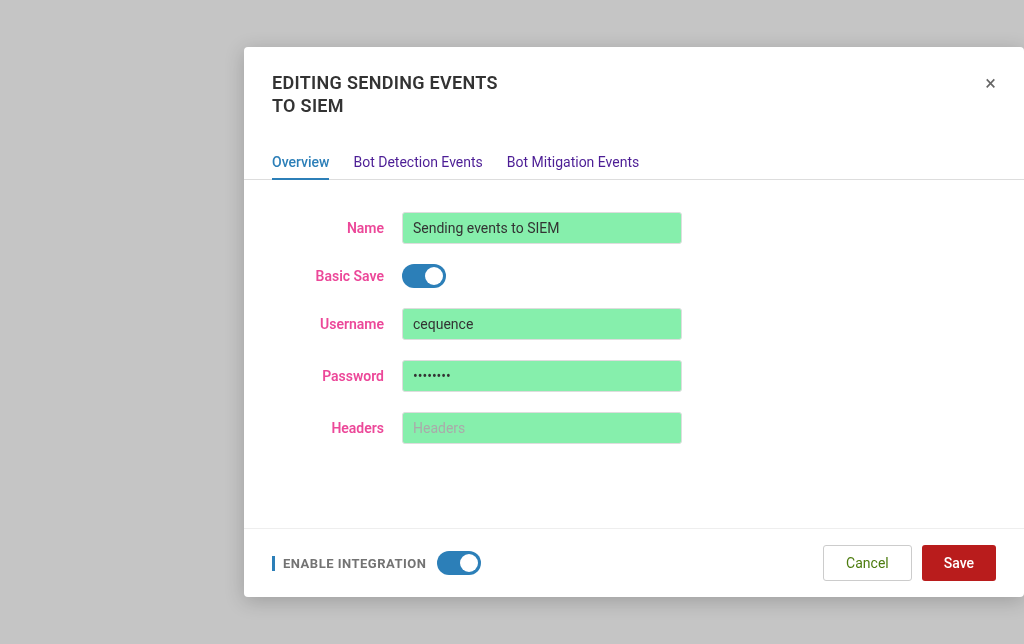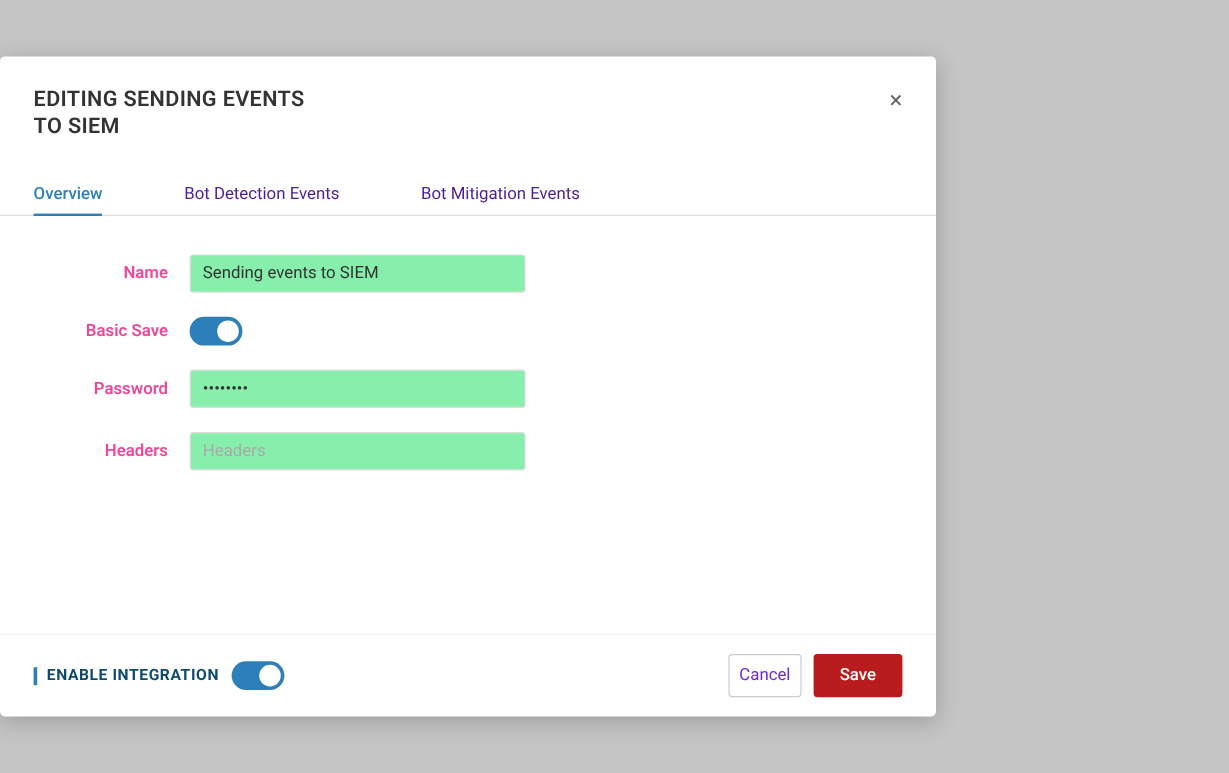--- a/index.html
+++ b/index.html
@@ -18,21 +18,21 @@
       width: 1024px;
       height: 644px;
       overflow: hidden;
     }
 
     .modal-overlay {
       width: 1024px;
       height: 644px;
       display: flex;
       align-items: center;
-      justify-content: flex-start;
+      justify-content: flex-end;
       background: rgba(0,0,0,0.15);
     }
 
     .modal {
       background: #fff;
       border-radius: 4px;
       width: 780px;
       min-height: 550px;
       box-shadow: 0 4px 20px rgba(0,0,0,0.2);
       display: flex;
@@ -65,21 +65,20 @@
       padding: 0;
       line-height: 1;
       margin-top: 2px;
     }
 
     .tabs {
       display: flex;
       padding: 16px 28px 0 28px;
       border-bottom: 1px solid #ddd;
       margin-top: 12px;
-      gap: 44px;
     }
 
     .tab {
       padding: 8px 0;
       margin-right: 24px;
       font-size: 14px;
       color: #4c1d95;
       cursor: pointer;
       border-bottom: 2px solid transparent;
       margin-bottom: -1px;
@@ -186,37 +185,37 @@
 
     .enable-integration {
       display: flex;
       align-items: center;
       gap: 10px;
     }
 
     .enable-label {
       font-size: 13px;
       font-weight: 700;
-      color: #0c4a6e;
+      color: #737373;
       letter-spacing: 0.5px;
       text-transform: uppercase;
       border-left: 3px solid #2c7fb8;
       padding-left: 8px;
     }
 
     .footer-buttons {
       display: flex;
       gap: 10px;
     }
 
     .btn-cancel {
-      padding: 9px 8px;
+      padding: 9px 22px;
       border: 1px solid #ccc;
       background: #fff;
-      color: #6d28d9;
+      color: #4d7c0f;
       font-size: 14px;
       border-radius: 3px;
       cursor: pointer;
     }
 
     .btn-save {
       padding: 9px 22px;
       border: none;
       background: #b91c1c;
       color: #fff;
@@ -265,20 +264,24 @@
       <div class="form-row">
         <div class="form-label">Basic Save</div>
         <div class="toggle-wrapper">
           <label class="toggle">
             <input type="checkbox" checked="" style="">
             <span class="toggle-slider"></span>
           </label>
         </div>
       </div>
 
+      <div class="form-row">
+        <div class="form-label">Username</div>
+        <input class="form-input" type="text" value="cequence" style="">
+      </div>
 
       <div class="form-row">
         <div class="form-label">Password</div>
         <input class="form-input" type="password" value="cequence" style="">
       </div>
 
       <div class="form-row">
         <div class="form-label">Headers</div>
         <input class="form-input" type="text" placeholder="Headers" style="">
       </div>

